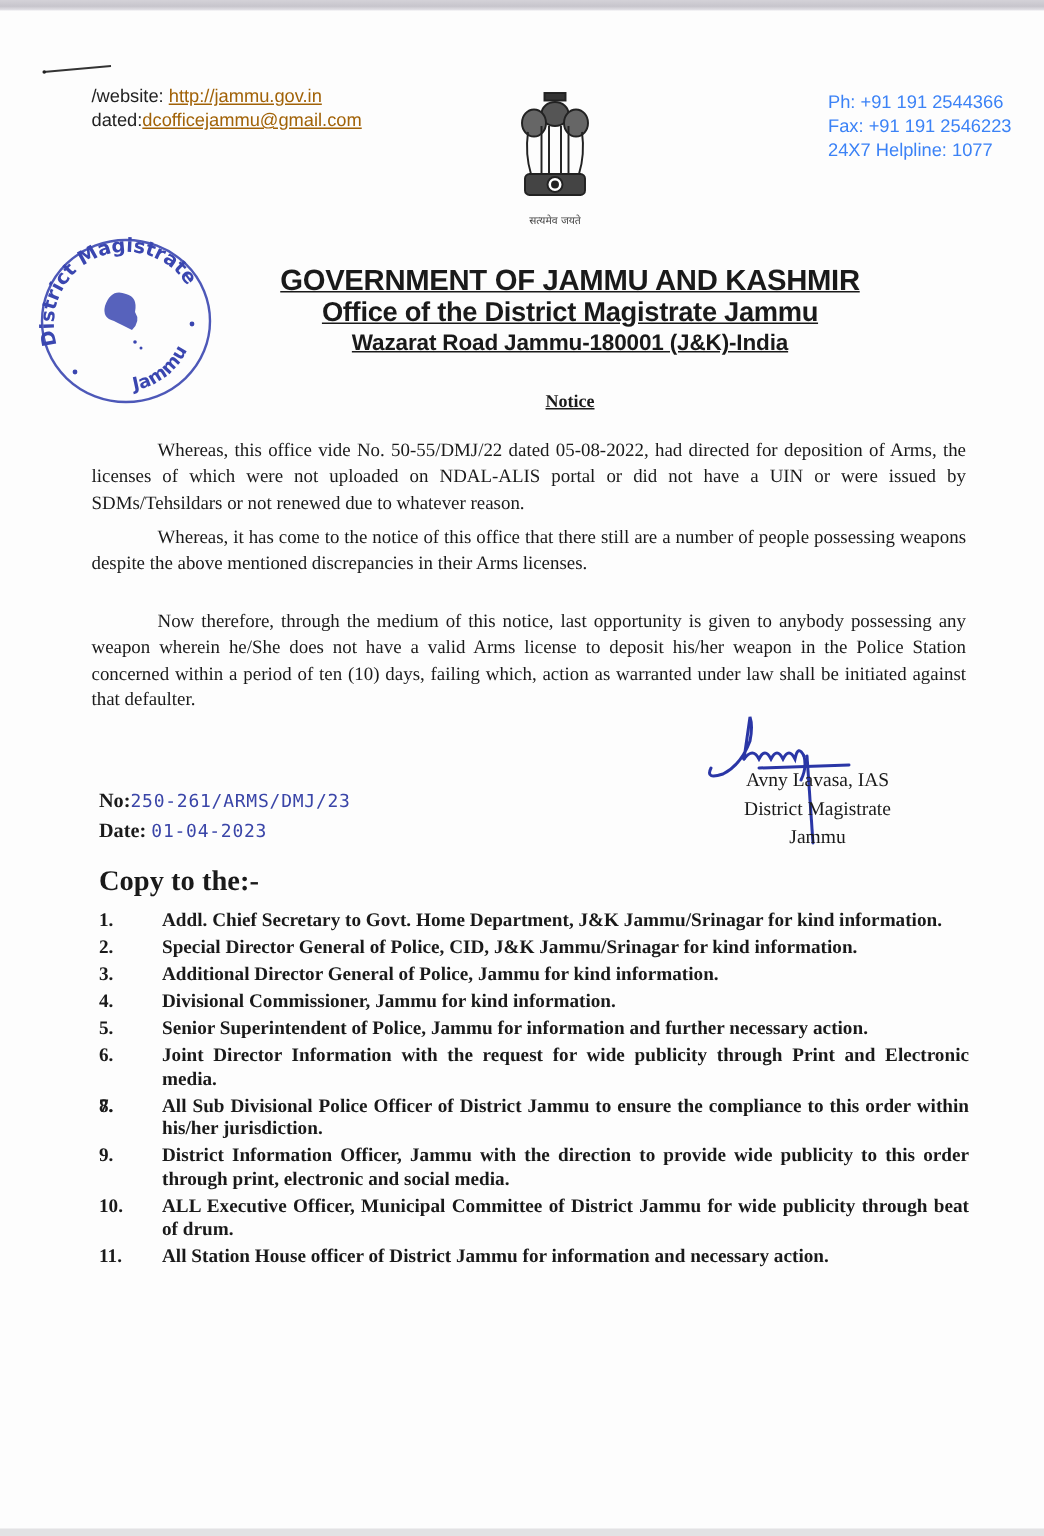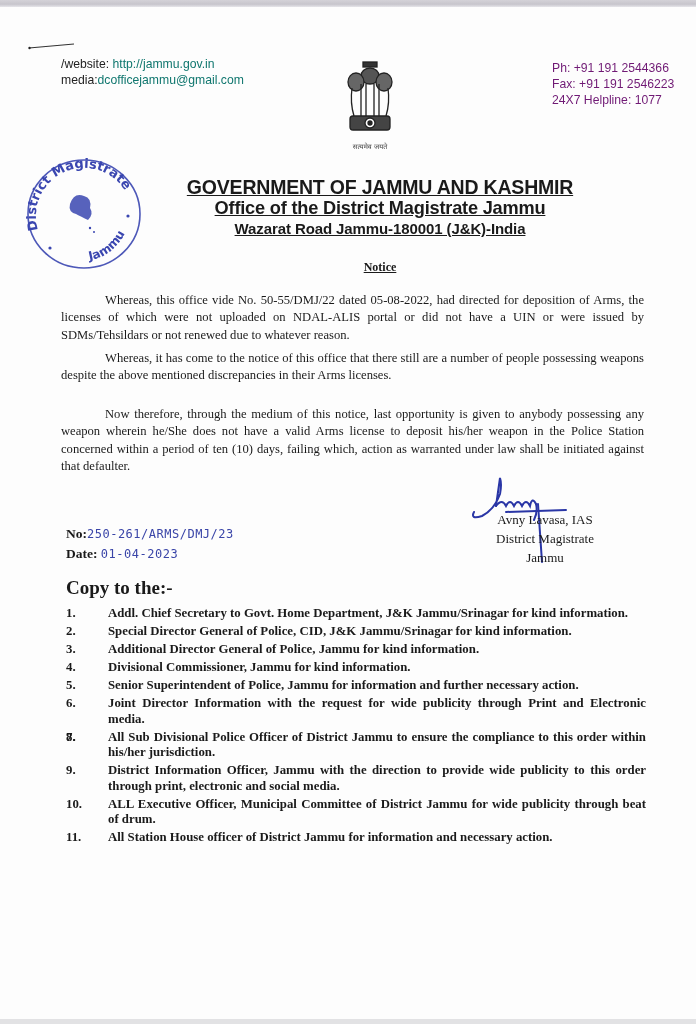--- a/index.html
+++ b/index.html
@@ -8,24 +8,24 @@
     background:#fdfdfd;
     font-family:"Liberation Serif", "DejaVu Serif", serif;
     color:#1a1a1a;
   }
   .topband { position:absolute; left:0; top:0; width:696px; height:7px;
     background:linear-gradient(#d4d2d8,#c7c5cc 60%,#e6e5ea); }
   .botband { position:absolute; left:0; bottom:0; width:696px; height:5px;
     background:#e2e2e4; }
   .contact-left { position:absolute; left:61px; top:56px;
     font-family:"Liberation Sans","DejaVu Sans",sans-serif; font-size:12.2px; line-height:16px; color:#222; }
-  .contact-left a { color:#0f766e; }
+  .contact-left a { color:#a16207; text-decoration:underline; }
   .pen-mark { position:absolute; left:28px; top:42px; width:48px; height:8px; }
   .contact-right { position:absolute; left:552px; top:60px;
-    font-family:"Liberation Sans","DejaVu Sans",sans-serif; font-size:12.2px; line-height:16px; color:#701a75; }
+    font-family:"Liberation Sans","DejaVu Sans",sans-serif; font-size:12.2px; line-height:16px; color:#3b82f6; }
   .emblem { position:absolute; left:344px; top:58px; width:52px; height:86px; }
   .emblem-motto { position:absolute; left:340px; top:142px; width:60px; text-align:center;
     font-family:"DejaVu Sans",sans-serif; font-size:7px; color:#444; }
   .stamp { position:absolute; left:20px; top:152px; width:128px; height:122px; }
   .heading { position:absolute; left:150px; top:176px; width:460px; text-align:center;
     font-family:"Liberation Sans","DejaVu Sans",sans-serif; font-weight:bold; color:#1a1a1a; }
   .heading .h1 { font-size:19.5px; line-height:22px; text-decoration:underline; letter-spacing:-0.2px; }
   .heading .h2 { font-size:18.2px; line-height:21px; text-decoration:underline; letter-spacing:-0.2px; }
   .heading .h3 { font-size:15px; line-height:19px; text-decoration:underline; letter-spacing:-0.1px; }
   .notice-title { position:absolute; left:300px; top:260px; width:160px; text-align:center;
@@ -53,21 +53,21 @@
 <svg class="pen-mark" viewBox="0 0 48 8">
   <path d="M1 6 L46 2" stroke="#333" stroke-width="1.2" fill="none"></path>
   <circle cx="1.5" cy="6" r="1.2" fill="#222"></circle>
 </svg>
 
 <div class="contact-left">
   <div>
     <span>/website: </span><a>http://jammu.gov.in</a>
   </div>
   <div>
-    <span>media:</span><a>dcofficejammu@gmail.com</a>
+    <span>dated:</span><a>dcofficejammu@gmail.com</a>
   </div>
 </div>
 
 <svg class="emblem" viewBox="0 0 52 86">
   <g fill="none" stroke="#222" stroke-width="1.3">
     <rect x="19" y="4" width="14" height="5" fill="#333"></rect>
     <ellipse cx="26" cy="18" rx="9" ry="8" fill="#555"></ellipse>
     <ellipse cx="12" cy="24" rx="8" ry="9" fill="#666"></ellipse>
     <ellipse cx="40" cy="24" rx="8" ry="9" fill="#666"></ellipse>
     <path d="M8 30 Q6 45 10 58 M44 30 Q46 45 42 58"></path>

